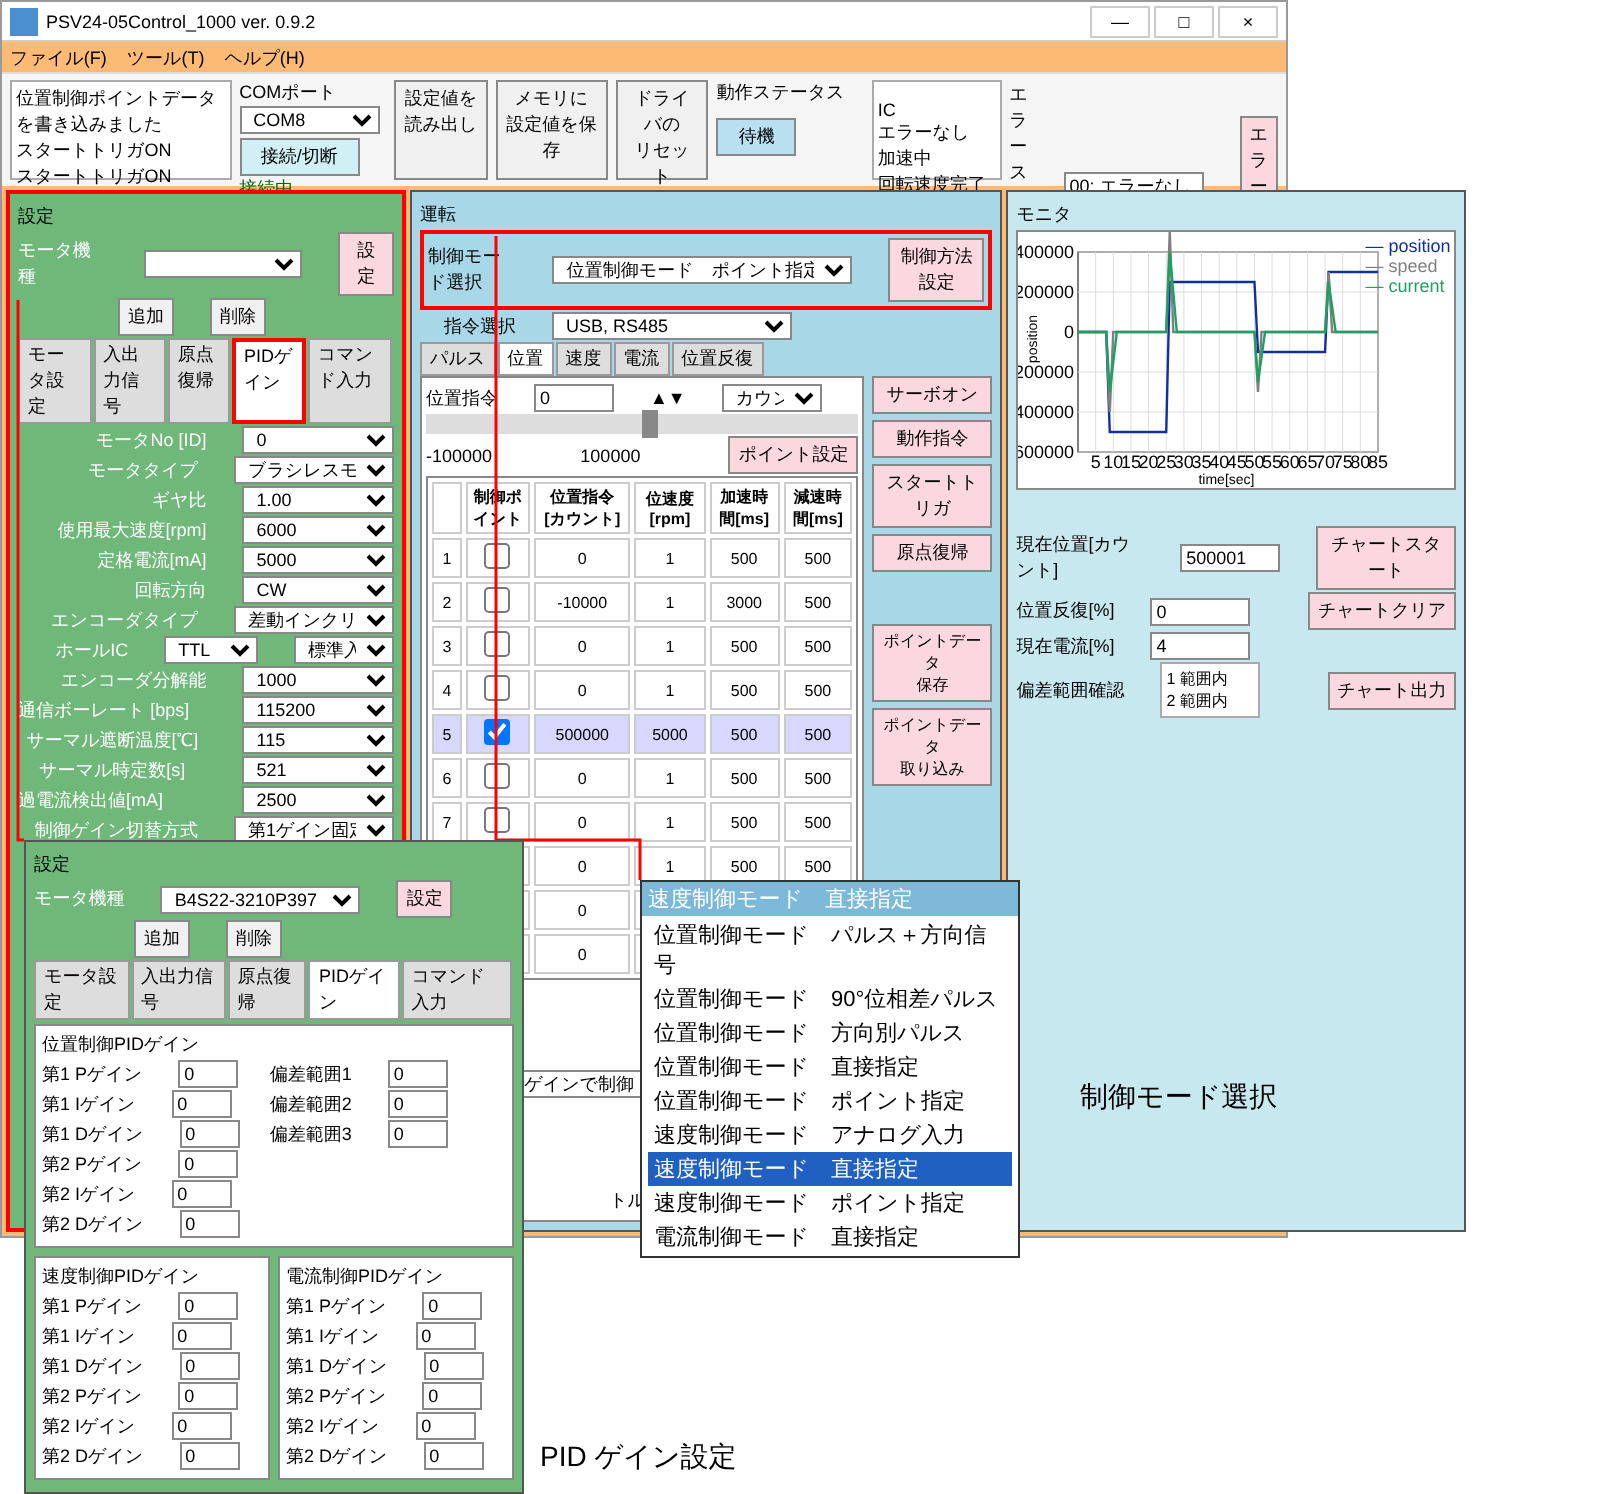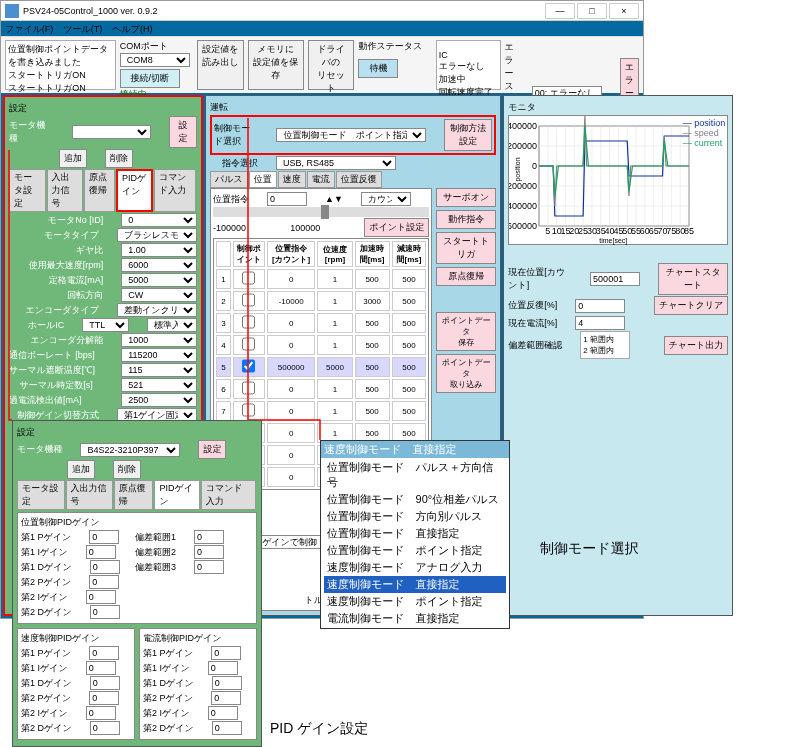--- a/index.html
+++ b/index.html
@@ -1,17 +1,17 @@
 <!DOCTYPE html>
 <html><head>
 <meta charset="utf-8">
 <style>
 *{box-sizing:border-box;margin:0;padding:0;font-family:"MS Gothic",sans-serif;font-size:9px}
 body{background:#fff;width:800px;height:747px;position:relative}
-.win{width:644px;background:#0369a1;border:1px solid #999}
+.win{width:644px;background:#fdba74;border:1px solid #999}
 .titlebar{height:20px;background:#fff;border-bottom:1px solid #ccc;display:flex;align-items:center;padding:0 4px;justify-content:space-between}
 .titlebar .left{display:flex;align-items:center;gap:4px}
 .titlebar .wbtns{display:flex;gap:2px}
 .titlebar .wbtns div{width:30px;height:16px;border:1px solid #ccc;text-align:center;line-height:14px}
 .menubar{height:16px;padding:2px 4px;display:flex;gap:10px;border-bottom:1px solid #ddd}
 .toprow{display:flex;padding:3px 4px;gap:4px;background:#f5f5f5;height:56px}
 .box{border:1px solid #aaa;background:#fff;padding:2px}
 .btn{border:1px solid #888;background:#f0f0f0;padding:2px 4px;display:inline-block;text-align:center}
 .btn.pink{background:#fbd7e0}
 .btn.cyan{background:#d0f0f5}
@@ -165,21 +165,21 @@
           </div>
           <div class="row">
             <span class="label-w" style="width:100px;text-align:right">エンコーダ分解能</span>
             <select style="width:80px"><option>1000</option></select>
           </div>
           <div class="row">
             <span class="label-w" style="width:100px;text-align:left">通信ボーレート [bps]</span>
             <select style="width:80px"><option>115200</option></select>
           </div>
           <div class="row">
-            <span class="label-w" style="width:100px;text-align:left">サーマル遮断温度[℃]</span>
+            <span class="label-w" style="width:100px;text-align:center">サーマル遮断温度[℃]</span>
             <select style="width:80px"><option>115</option></select>
           </div>
           <div class="row">
             <span class="label-w" style="width:100px;text-align:center">サーマル時定数[s]</span>
             <select style="width:80px"><option>521</option></select>
           </div>
           <div class="row">
             <span class="label-w" style="width:100px;text-align:left">過電流検出値[mA]</span>
             <select style="width:80px"><option>2500</option></select>
           </div>

